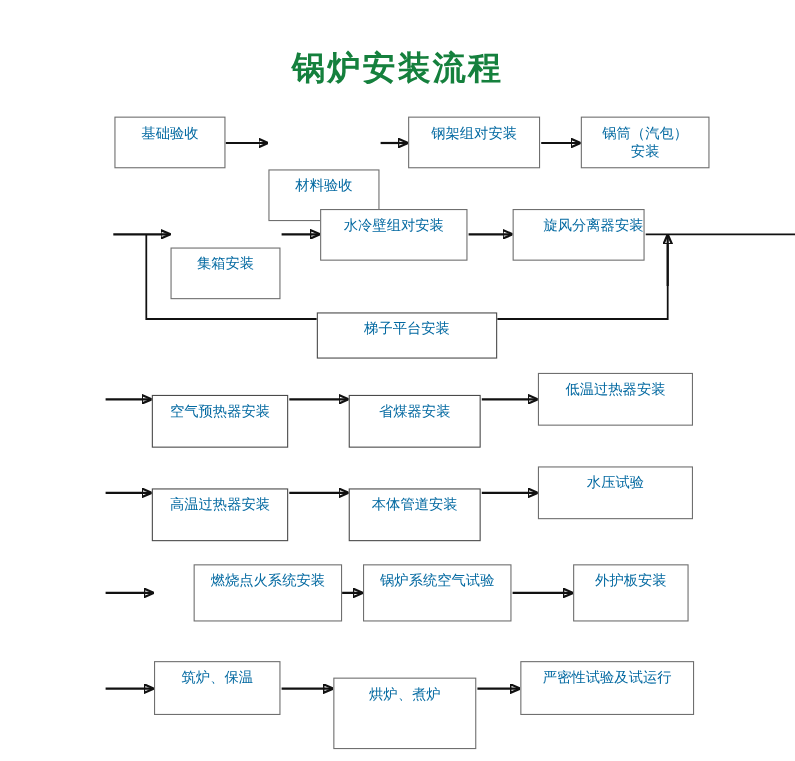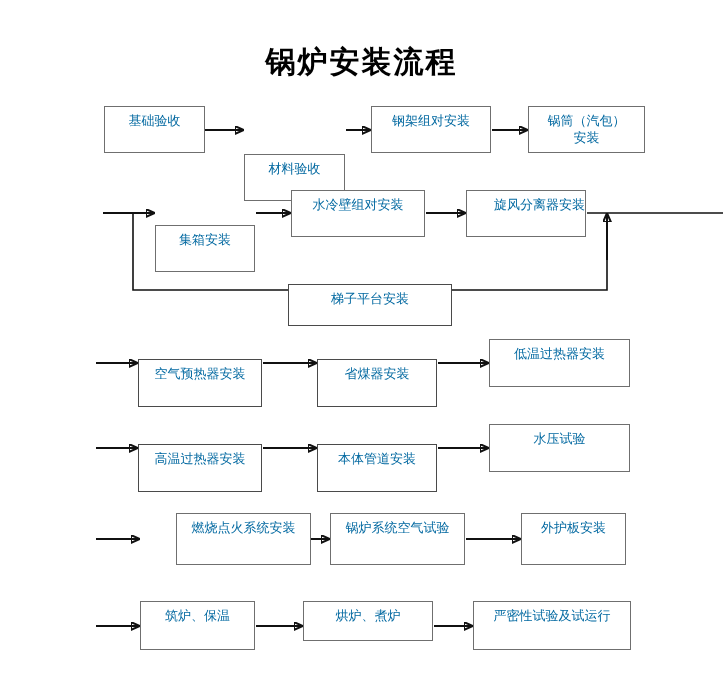--- a/index.html
+++ b/index.html
@@ -24,21 +24,21 @@
   .title {
     position: absolute;
     left: 0;
     top: 42px;
     width: 723px;
     text-align: center;
     font-size: 30px;
     font-weight: bold;
     letter-spacing: 2px;
     font-family: "Liberation Sans", "DejaVu Sans", sans-serif;
-    color: #000000;
+    color: #15803d;
   }
   .node {
     position: absolute;
     box-sizing: border-box;
     border: 1px solid #6f6f6f;
     background: #ffffff;
     text-align: center;
     font-size: 13px;
     line-height: 17px;
     color: #0369a1;
@@ -130,16 +130,16 @@
 
   <div class="node dark" style="left:138px;top:424px;width:124px;height:48px;">高温过热器安装</div>
   <div class="node dark" style="left:317px;top:424px;width:120px;height:48px;">本体管道安装</div>
   <div class="node" style="left:489px;top:424px;width:141px;height:48px;">水压试验</div>
 
   <div class="node" style="left:140px;top:513px;width:135px;height:52px;margin-left:36px;">燃烧点火系统安装</div>
   <div class="node" style="left:330px;top:513px;width:135px;height:52px;">锅炉系统空气试验</div>
   <div class="node" style="left:521px;top:513px;width:105px;height:52px;">外护板安装</div>
 
   <div class="node" style="left:140px;top:601px;width:115px;height:49px;">筑炉、保温</div>
-  <div class="node" style="left:303px;top:601px;width:130px;height:40px;">烘炉、煮炉</div>
+  <div class="node" style="left:303px;top:616px;width:130px;height:65px;">烘炉、煮炉</div>
   <div class="node" style="left:473px;top:601px;width:158px;height:49px;">严密性试验及试运行</div>
 
 </div>
 
 </body></html>

